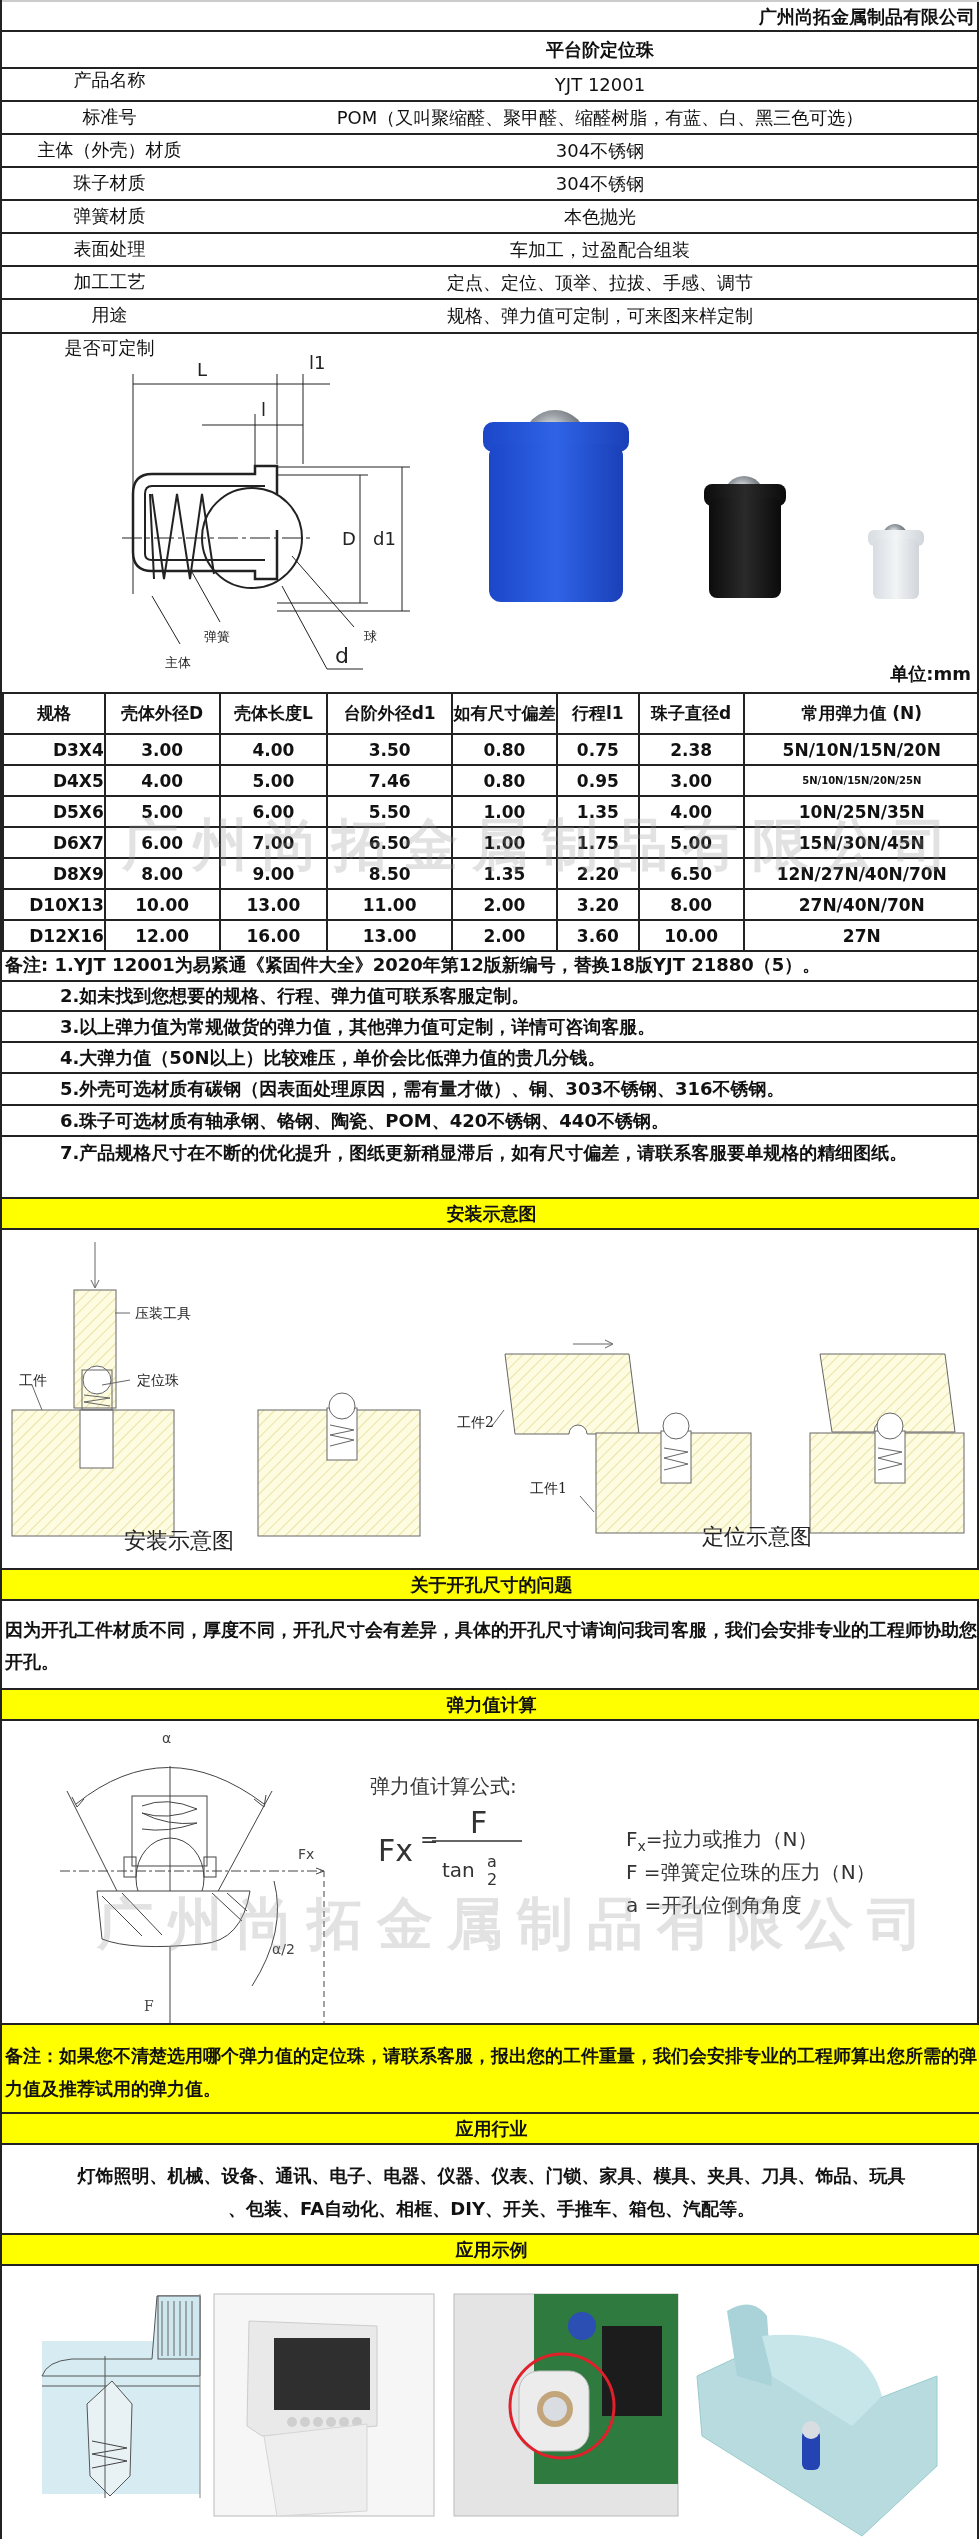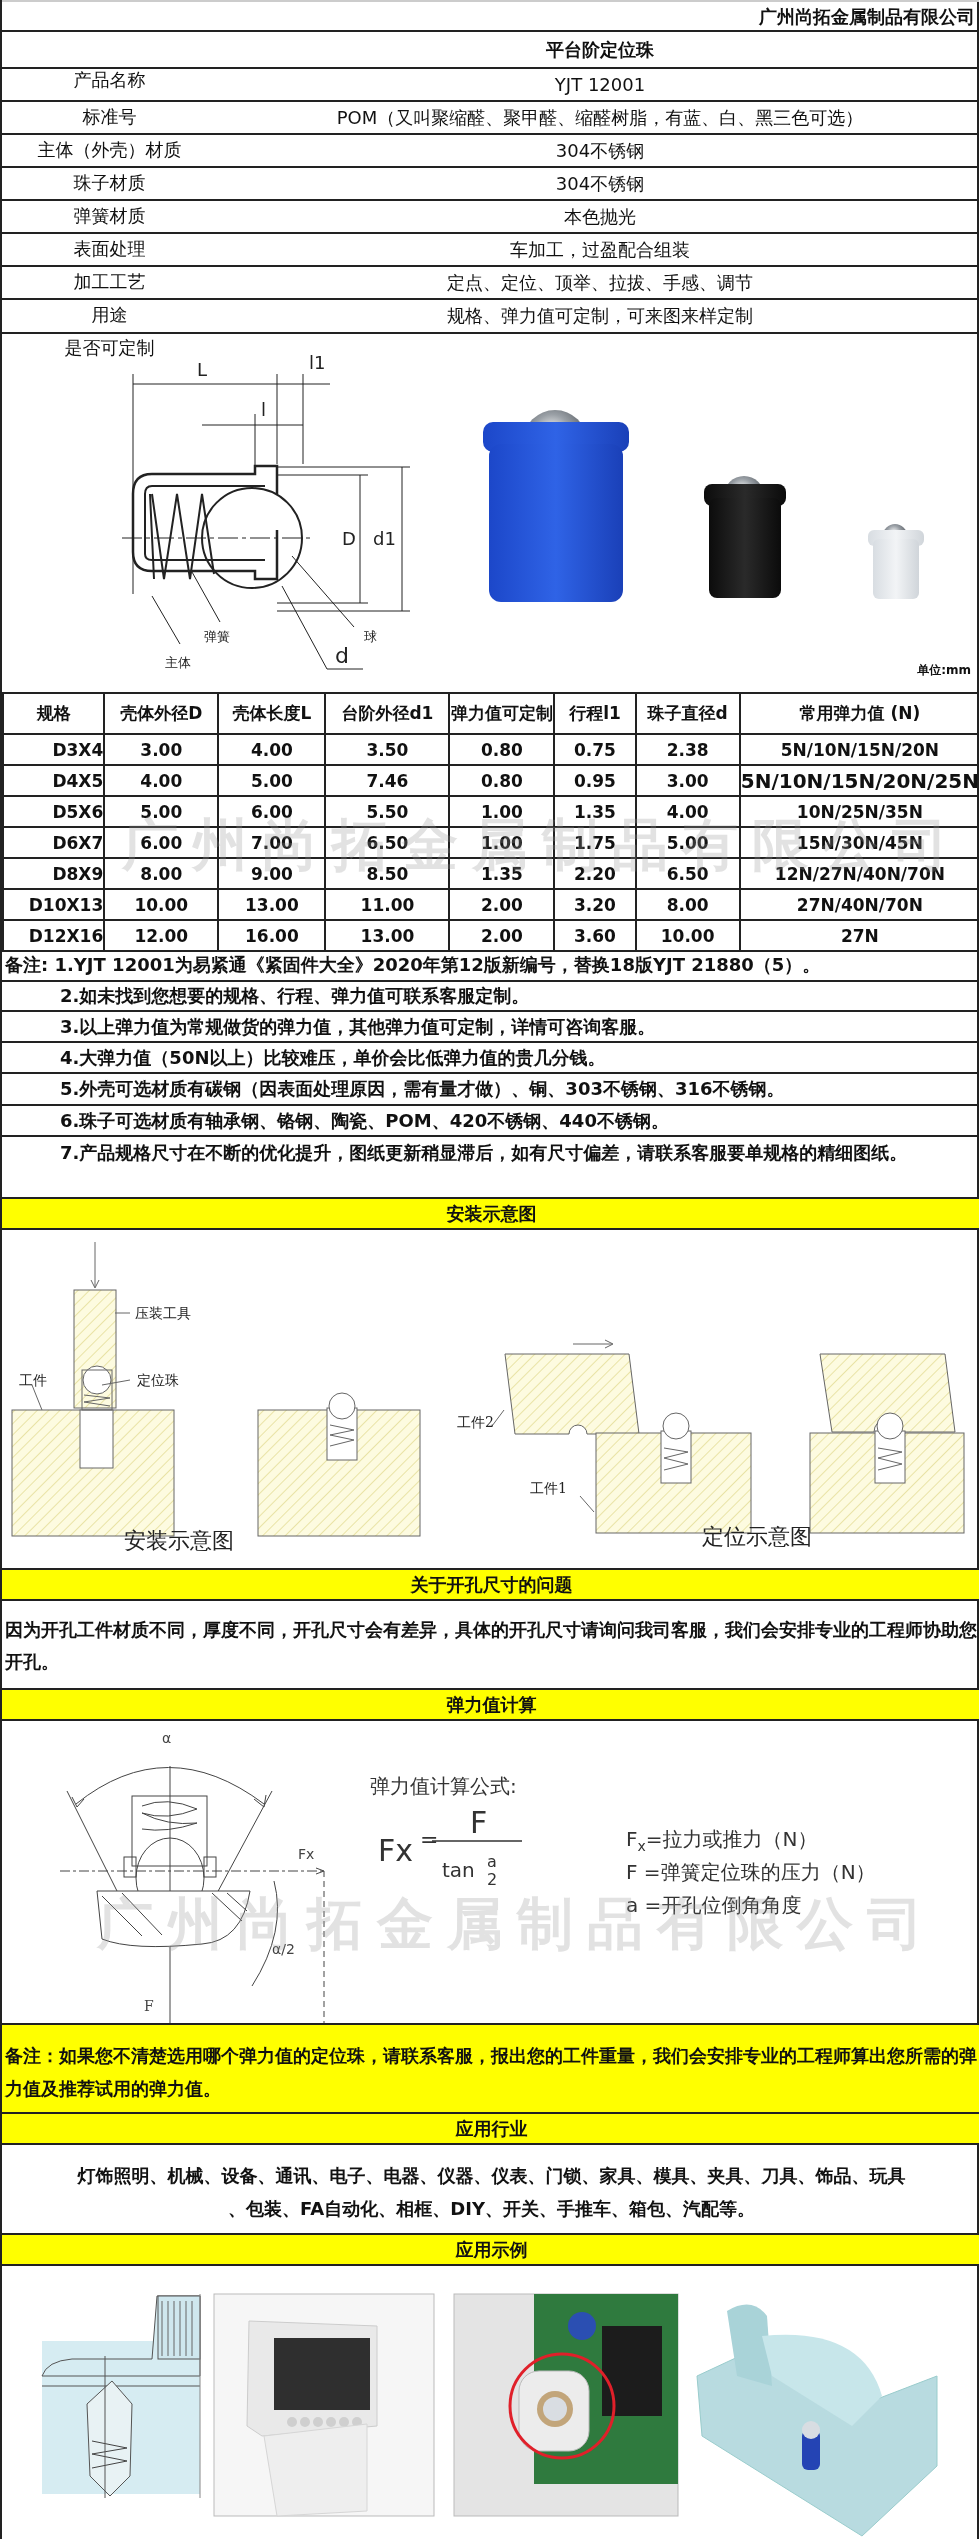--- a/index.html
+++ b/index.html
@@ -4,21 +4,21 @@
 <style>
   * { box-sizing: border-box; margin: 0; padding: 0; }
   body { width: 979px; height: 2539px; background: #ffffff; font-family: "DejaVu Sans", sans-serif; color: #111; position: relative; overflow: hidden; }
   .sheet { position: absolute; left: 0; top: 0; width: 979px; height: 2539px; border-left: 2px solid #222; border-right: 2px solid #222; }
   .company { position: absolute; top: 0; left: 0; width: 979px; height: 32px; border-bottom: 2px solid #222; text-align: right; padding-right: 6px; font-size: 18px; font-weight: bold; line-height: 30px; border-top: 2px solid #ccc; }
   .spec-row { position: absolute; left: 0; width: 979px; border-bottom: 2px solid #222; display: flex; font-size: 18px; }
   .spec-row .k { width: 217px; border-right: 2px solid #222; text-align: center; display: flex; align-items: center; justify-content: center; margin-top: 48px; }
   .spec-row .v { flex: 1; text-align: center; display: flex; align-items: center; justify-content: center; }
   .spec-row.title .v { font-weight: bold; }
   .diagram-area { position: absolute; left: 0; top: 334px; width: 979px; height: 358px; border-bottom: 0; }
-  .unit { position: absolute; right: 6px; top: 662px; font-size: 12px; font-weight: bold; }
+  .unit { position: absolute; right: 6px; top: 662px; font-size: 18px; font-weight: bold; }
   table.dims { position: absolute; left: 0; top: 692px; width: 979px; border-collapse: collapse; font-size: 17px; }
   table.dims td, table.dims th { border: 2px solid #222; text-align: center; font-weight: bold; height: 31px; padding: 0; white-space: nowrap; }
   table.dims th { height: 41px; font-weight: bold; margin-top: 40px; }
   table.dims td.first { text-align: right; padding-left: 3px; }
   .wm { position: absolute; color: rgba(150,150,150,0.28); font-weight: bold; letter-spacing: 14px; white-space: nowrap; pointer-events: none; }
   .note-row { position: absolute; left: 0; width: 979px; border-bottom: 2px solid #222; font-size: 18px; font-weight: bold; display: flex; align-items: center; padding-left: 3px; }
   .note-row.indent { padding-left: 58px; }
   .note-row.multi { display: block; line-height: 32px; padding-top: 0; }
   .yellow-hdr { position: absolute; left: 0; width: 979px; background: #ffff00; border-top: 2px solid #222; border-bottom: 2px solid #222; text-align: center; font-size: 18px; font-weight: bold; display: flex; align-items: center; justify-content: center; }
   .panel { position: absolute; left: 0; width: 979px; }
@@ -171,21 +171,21 @@
         <col style="width:82px">
         <col style="width:105px">
         <col style="width:237px">
     </colgroup>
     <thead>
       <tr>
         <th>规格</th>
         <th>壳体外径D</th>
         <th>壳体长度L</th>
         <th>台阶外径d1</th>
-        <th>弹力值可定制</th>
+        <th>如有尺寸偏差</th>
         <th>行程l1</th>
         <th>珠子直径d</th>
         <th>常用弹力值 (N)</th>
       </tr>
     </thead>
     <tbody>
       <tr>
         <td class="first">D3X4</td>
         <td>3.00</td>
         <td>4.00</td>
@@ -196,21 +196,21 @@
         <td>5N/10N/15N/20N</td>
       </tr>
       <tr>
         <td class="first">D4X5</td>
         <td>4.00</td>
         <td>5.00</td>
         <td>7.46</td>
         <td>0.80</td>
         <td>0.95</td>
         <td>3.00</td>
-        <td style="font-size:20px">5N/10N/15N/20N/25N</td>
+        <td style="font-size:10px">5N/10N/15N/20N/25N</td>
       </tr>
       <tr>
         <td class="first">D5X6</td>
         <td>5.00</td>
         <td>6.00</td>
         <td>5.50</td>
         <td>1.00</td>
         <td>1.35</td>
         <td>4.00</td>
         <td>10N/25N/35N</td>

